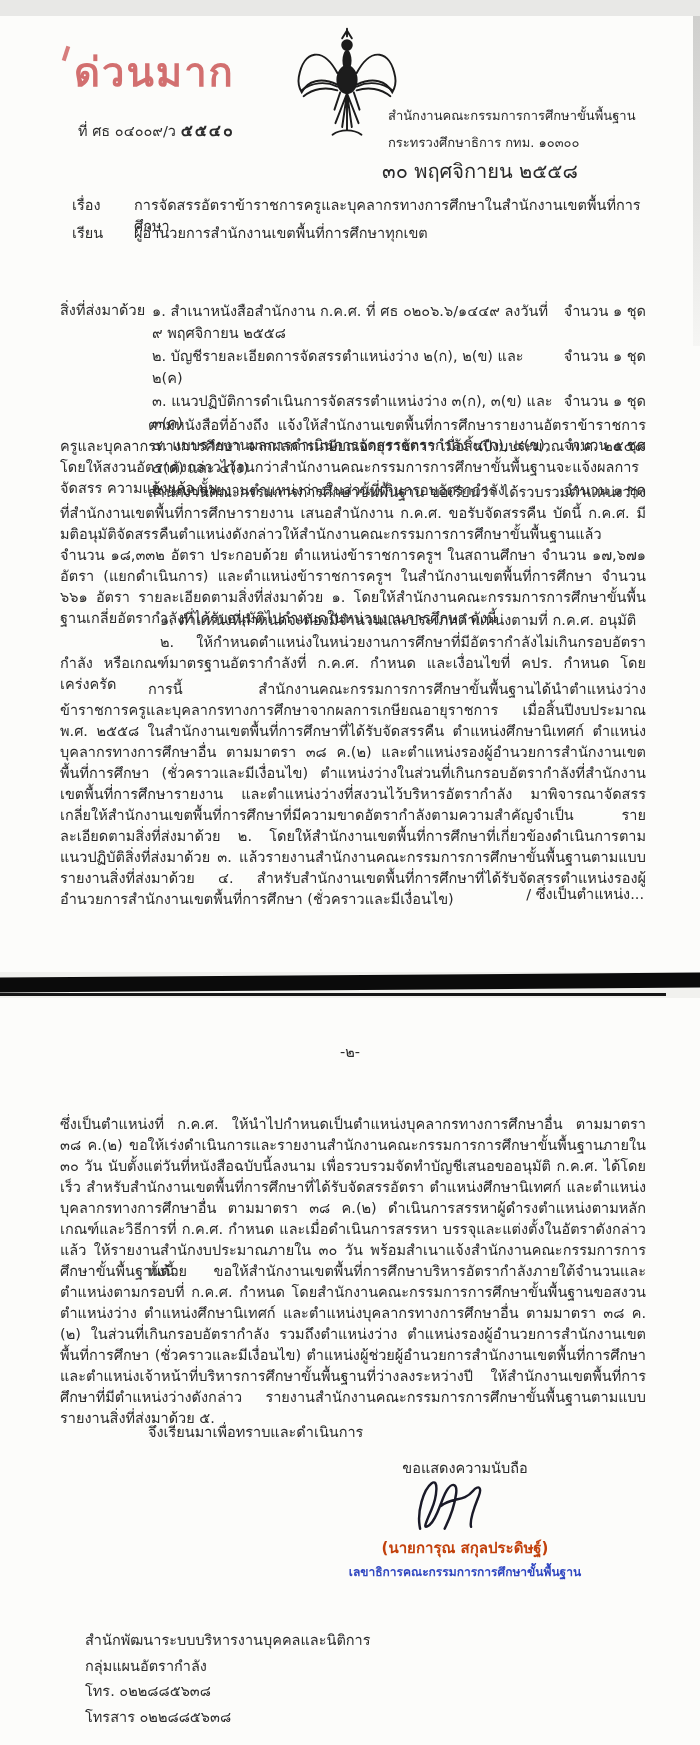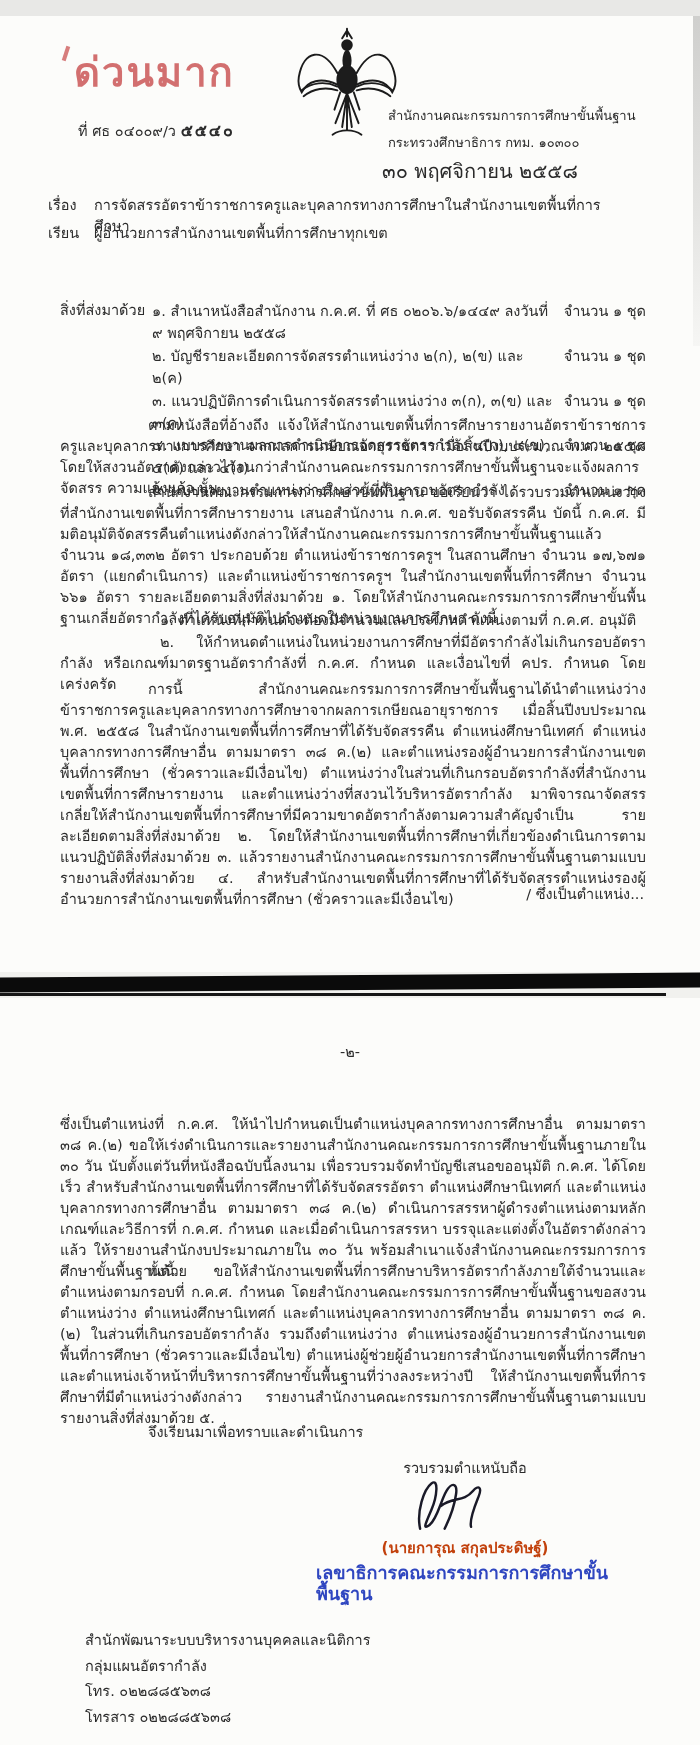--- a/index.html
+++ b/index.html
@@ -18,21 +18,21 @@
     background:linear-gradient(180deg,#cfcfcd 0%,#e4e4e2 60%,#f6f6f4 100%);}
   .abs{position:absolute;}
   .urgent-stamp{left:74px;top:34px;font-size:40px;line-height:44px;font-weight:700;
     color:#cd5c5c;letter-spacing:2px;opacity:.88;}
   .stamp-mark{left:64px;top:30px;width:4px;height:15px;background:#cd5c5c;transform:rotate(18deg);opacity:.8;}
   .letter-no{left:78px;top:104px;font-size:14.5px;white-space:nowrap;}
   .letter-no b{font-size:16px;letter-spacing:2px;}
   .garuda{left:294px;top:8px;width:106px;height:126px;}
   .agency{left:388px;top:86px;width:270px;line-height:27px;font-size:13px;}
   .date-line{left:382px;top:145px;font-size:20px;white-space:nowrap;}
-  .meta-row{left:48px;width:586px;display:flex;}
+  .meta-row{left:72px;width:586px;display:flex;gap:16px;}
   .meta-label{flex:0 0 46px;}
   .meta-label.wide{flex:0 0 50px;}
   .meta-value{flex:1;}
   .subject-row{top:179px;}
   .to-row{top:207px;}
   .ref-row{top:236px;}
   .enclosures{left:60px;top:284px;width:586px;display:flex;}
   .enc-label{flex:0 0 92px;}
   .enc-items{flex:1;}
   .enc-row{display:flex;justify-content:flex-start;line-height:22.4px;}
@@ -47,21 +47,21 @@
   .item2{top:616px;}
   .p3{top:663px;}
   .continuation{top:868px;right:56px;left:auto;text-align:right;width:300px;position:absolute;}
   .page-number{top:44px;left:0;width:700px;text-align:center;}
   .p4{top:116px;}
   .p5{top:263px;}
   .closing{top:424px;left:148px;}
   .salutation{top:460px;left:370px;width:190px;text-align:center;}
   .signature{top:476px;left:400px;width:110px;height:66px;}
   .signer-name{top:540px;left:330px;width:270px;text-align:center;color:#c2410c;font-weight:700;font-size:15px;}
-  .signer-title{top:564px;left:316px;width:298px;text-align:left;color:#2f46c0;font-weight:700;font-size:18px;}
+  .signer-title{top:564px;left:316px;width:298px;text-align:center;color:#2f46c0;font-weight:700;font-size:12px;}
   .office-footer{top:630px;left:85px;line-height:25.5px;font-size:14.5px;}
 </style>
 </head>
 <body>
 
 <div class="document">
 
   <div class="page page1">
     <div class="abs edge-right"></div>
 
@@ -146,21 +146,21 @@
     <div class="thin"></div>
   </div>
 
   <div class="page page2">
     <div class="abs page-number">-๒-</div>
 
     <div class="abs para p4">ซึ่งเป็นตำแหน่งที่ ก.ค.ศ. ให้นำไปกำหนดเป็นตำแหน่งบุคลากรทางการศึกษาอื่น ตามมาตรา ๓๘ ค.(๒) ขอให้เร่งดำเนินการและรายงานสำนักงานคณะกรรมการการศึกษาขั้นพื้นฐานภายใน ๓๐ วัน นับตั้งแต่วันที่หนังสือฉบับนี้ลงนาม เพื่อรวบรวมจัดทำบัญชีเสนอขออนุมัติ ก.ค.ศ. ได้โดยเร็ว สำหรับสำนักงานเขตพื้นที่การศึกษาที่ได้รับจัดสรรอัตรา ตำแหน่งศึกษานิเทศก์ และตำแหน่งบุคลากรทางการศึกษาอื่น ตามมาตรา ๓๘ ค.(๒) ดำเนินการสรรหาผู้ดำรงตำแหน่งตามหลักเกณฑ์และวิธีการที่ ก.ค.ศ. กำหนด และเมื่อดำเนินการสรรหา บรรจุและแต่งตั้งในอัตราดังกล่าวแล้ว ให้รายงานสำนักงบประมาณภายใน ๓๐ วัน พร้อมสำเนาแจ้งสำนักงานคณะกรรมการการศึกษาขั้นพื้นฐานด้วย</div>
     <div class="abs para indent p5">ทั้งนี้ ขอให้สำนักงานเขตพื้นที่การศึกษาบริหารอัตรากำลังภายใต้จำนวนและตำแหน่งตามกรอบที่ ก.ค.ศ. กำหนด โดยสำนักงานคณะกรรมการการศึกษาขั้นพื้นฐานขอสงวนตำแหน่งว่าง ตำแหน่งศึกษานิเทศก์ และตำแหน่งบุคลากรทางการศึกษาอื่น ตามมาตรา ๓๘ ค.(๒) ในส่วนที่เกินกรอบอัตรากำลัง รวมถึงตำแหน่งว่าง ตำแหน่งรองผู้อำนวยการสำนักงานเขตพื้นที่การศึกษา (ชั่วคราวและมีเงื่อนไข) ตำแหน่งผู้ช่วยผู้อำนวยการสำนักงานเขตพื้นที่การศึกษา และตำแหน่งเจ้าหน้าที่บริหารการศึกษาขั้นพื้นฐานที่ว่างลงระหว่างปี ให้สำนักงานเขตพื้นที่การศึกษาที่มีตำแหน่งว่างดังกล่าว รายงานสำนักงานคณะกรรมการการศึกษาขั้นพื้นฐานตามแบบรายงานสิ่งที่ส่งมาด้วย ๕.</div>
 
     <div class="abs closing">จึงเรียนมาเพื่อทราบและดำเนินการ</div>
-    <div class="abs salutation">รวบรวมตำแหนับถือ</div>
+    <div class="abs salutation">ขอแสดงความนับถือ</div>
 
     <svg class="abs signature" viewBox="0 0 110 70">
       <path d="M18 58 C14 40 22 16 30 10 C38 4 36 24 30 38 C24 52 20 60 28 54 C36 48 40 28 46 18 C52 8 58 10 56 22 C54 36 48 50 44 58 M40 34 C52 24 64 30 74 18 C80 11 84 14 80 24 C76 34 70 48 72 56" stroke="#1a1a28" stroke-width="2.6" fill="none" stroke-linecap="round"></path>
     </svg>
 
     <div class="abs signer-name">(นายการุณ  สกุลประดิษฐ์)</div>
     <div class="abs signer-title">เลขาธิการคณะกรรมการการศึกษาขั้นพื้นฐาน</div>
 
     <div class="abs office-footer">
       <div>สำนักพัฒนาระบบบริหารงานบุคคลและนิติการ</div>

